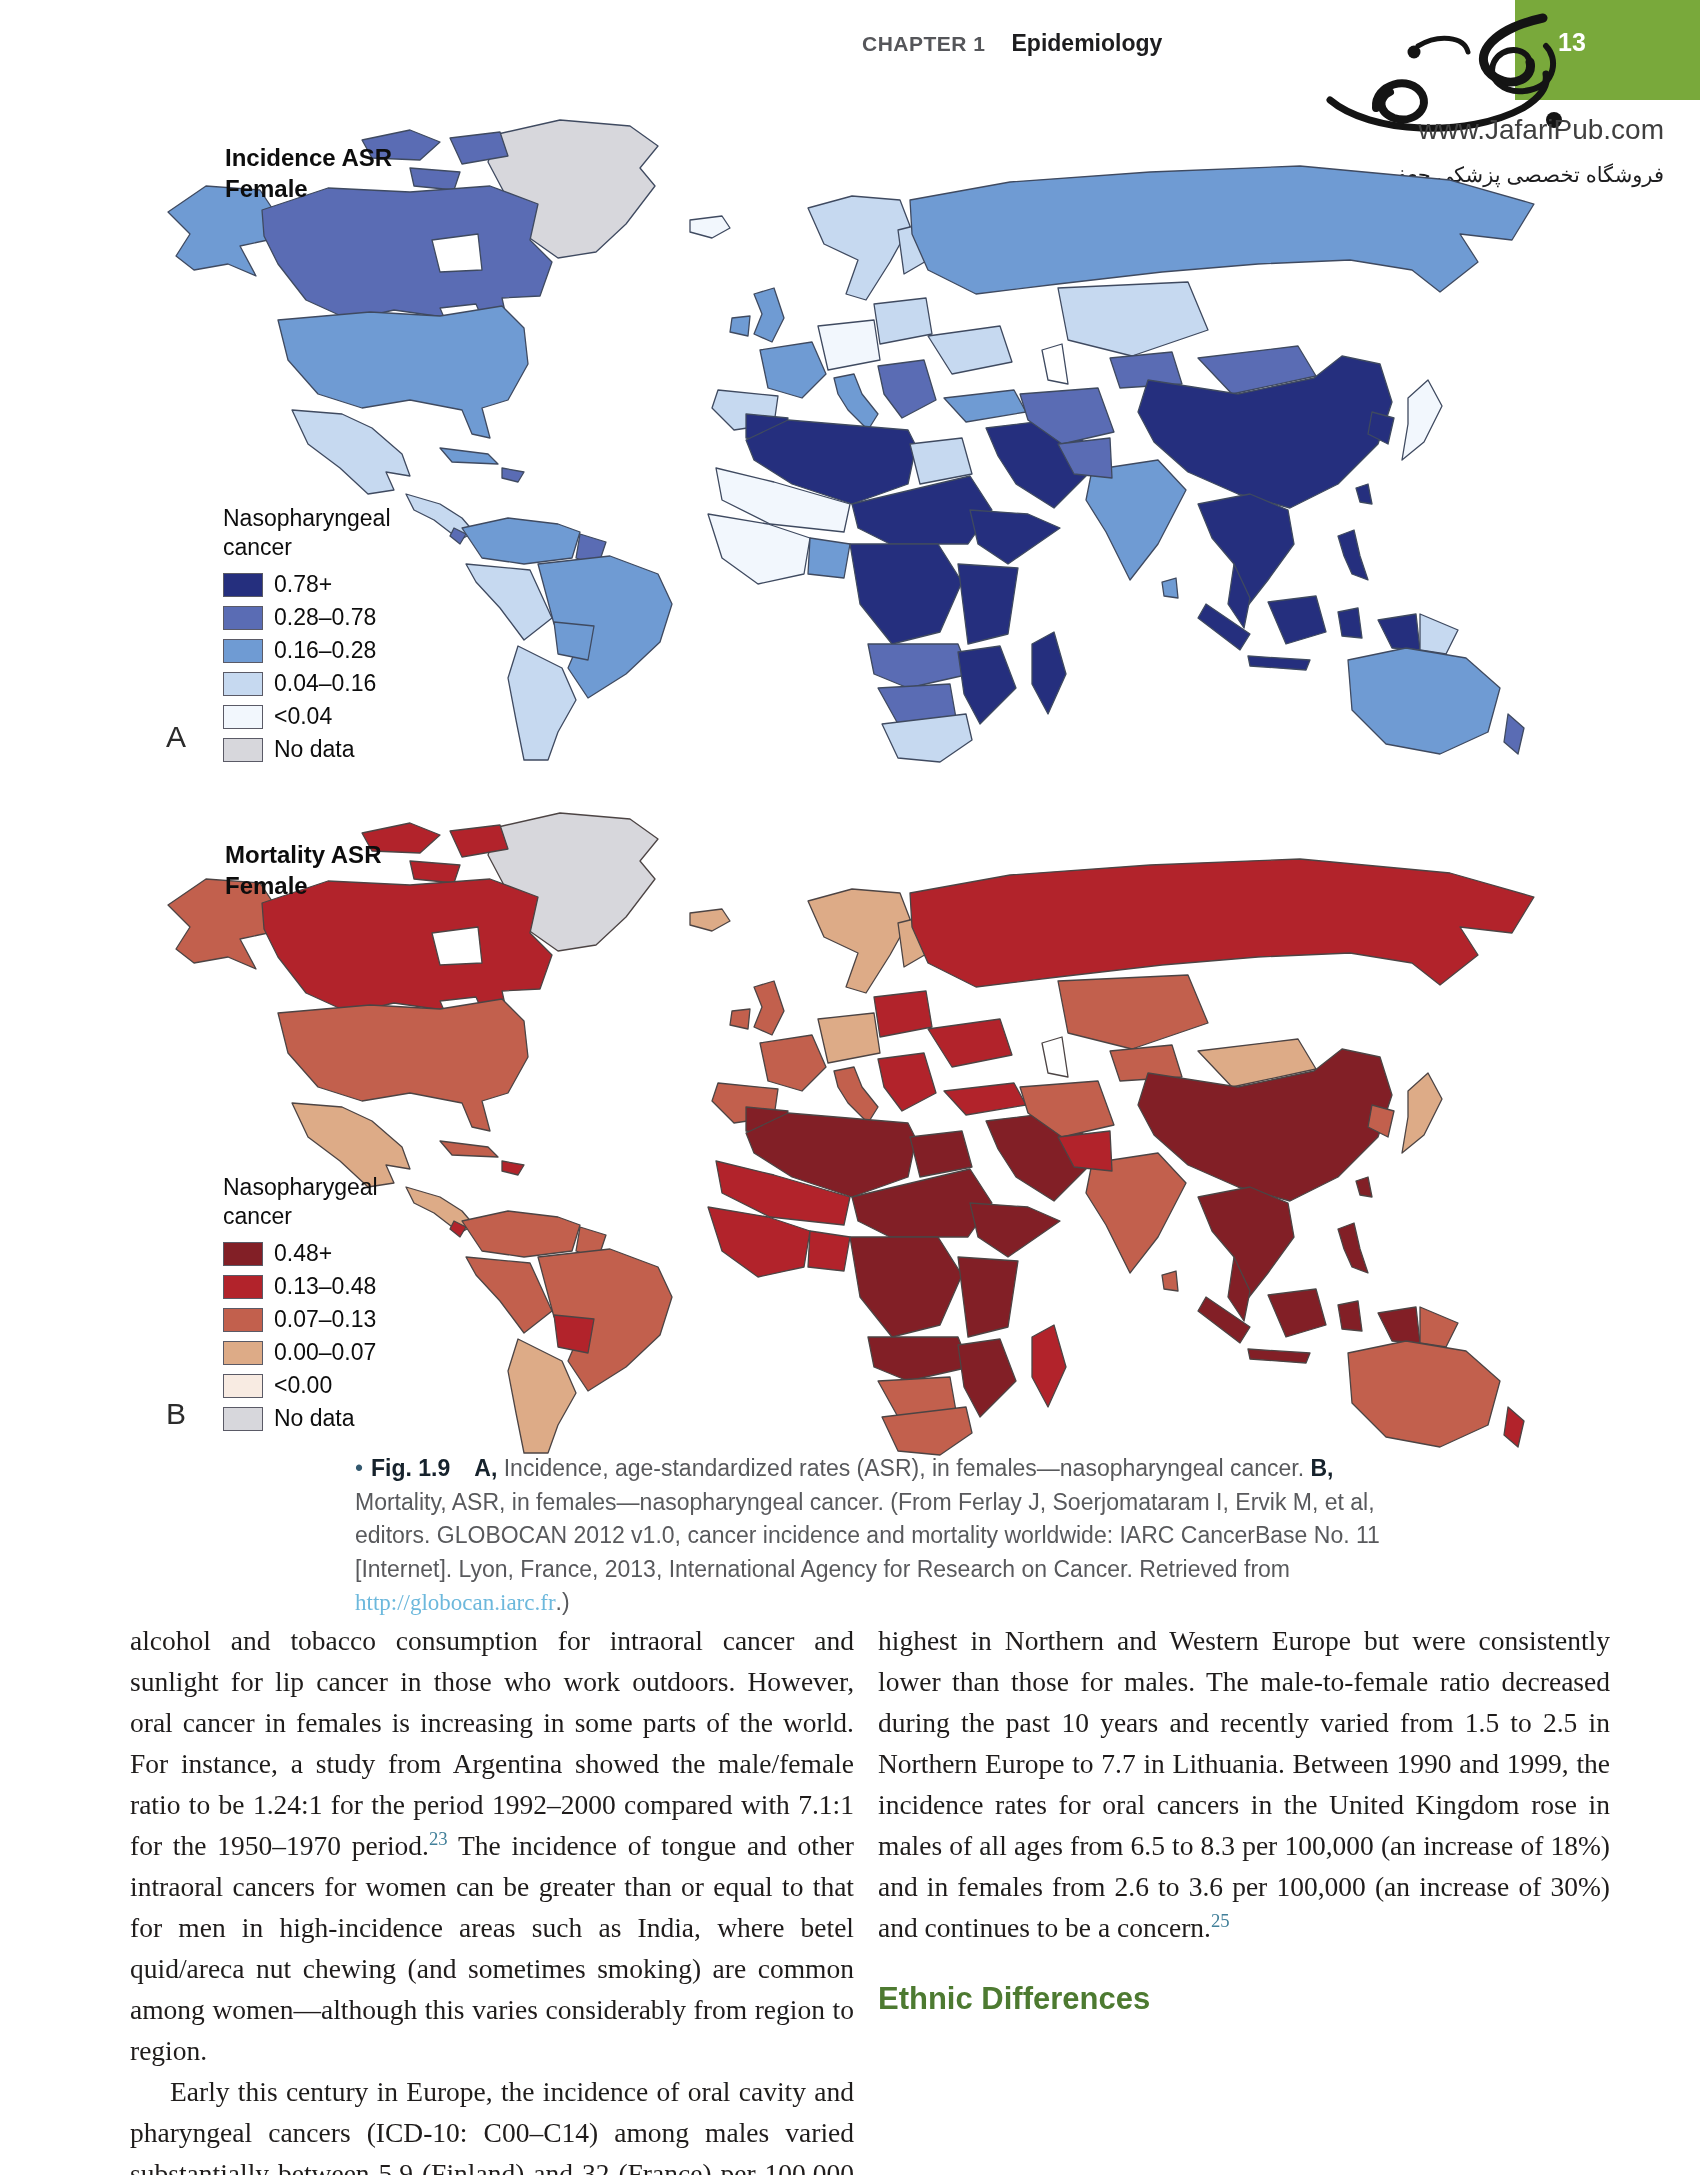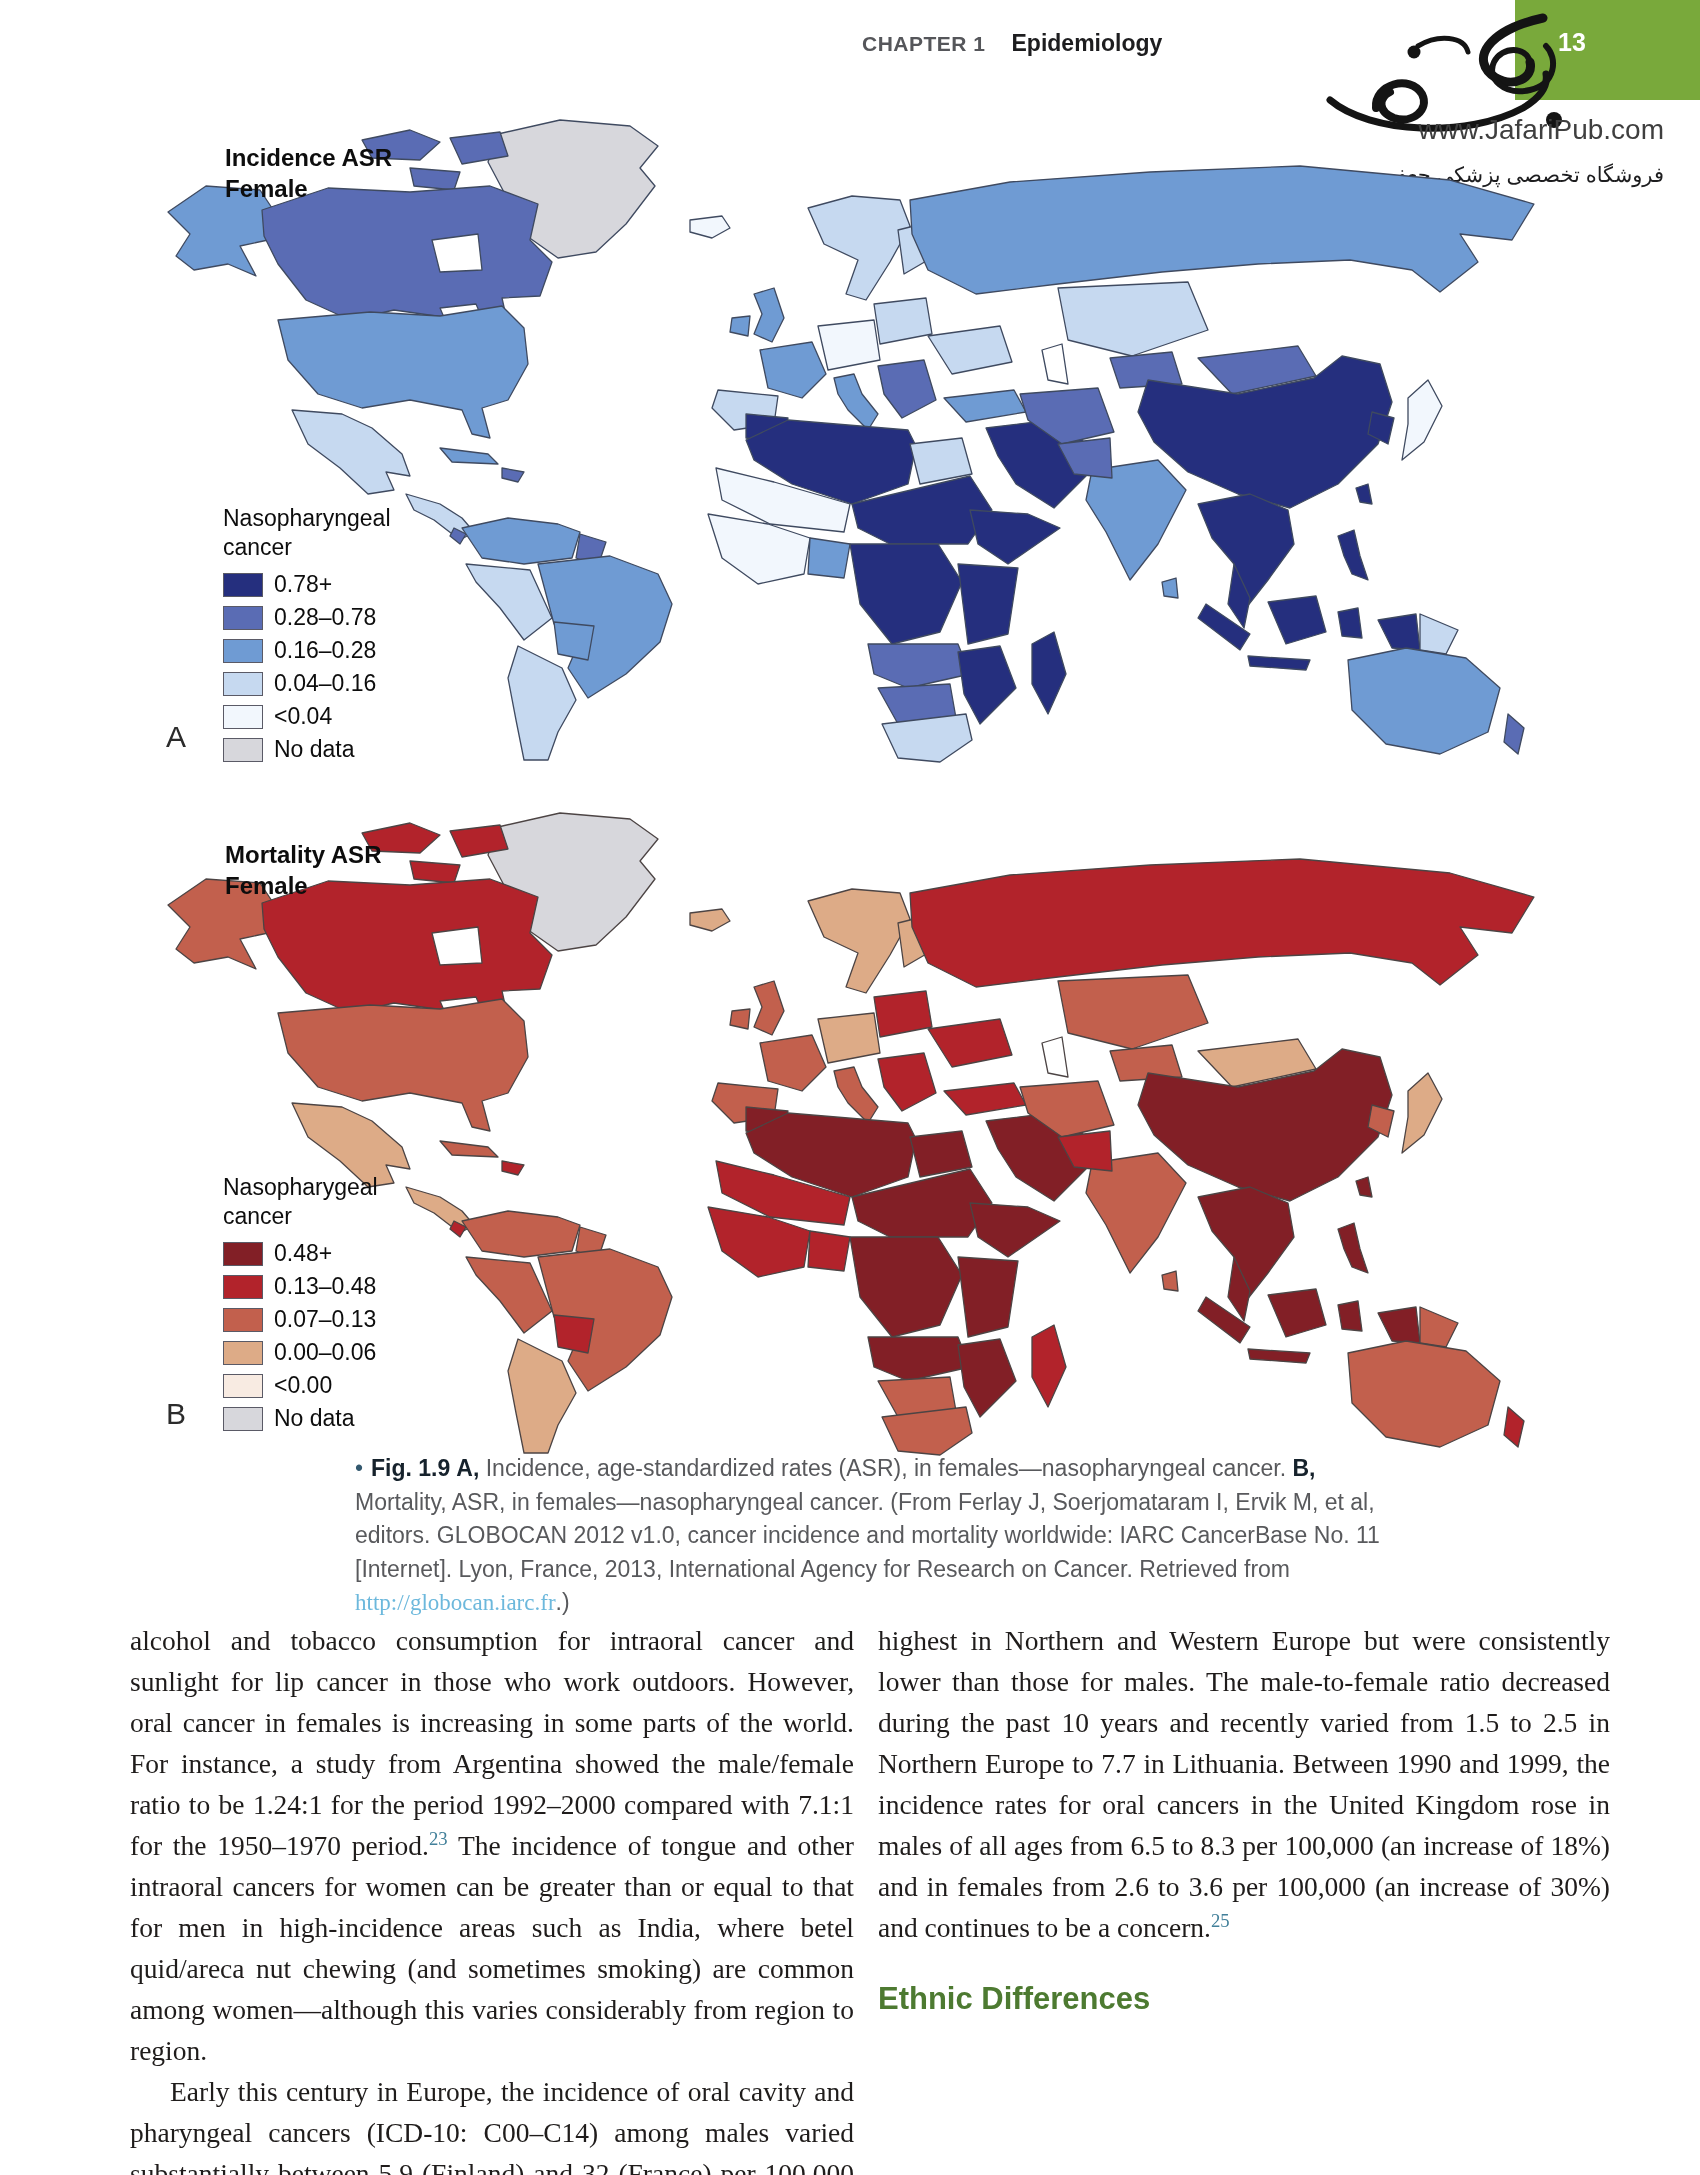--- a/index.html
+++ b/index.html
@@ -34,21 +34,21 @@
   .legend-swatch{width:40px;height:24px;border:1.5px solid #5a5a66;margin-right:11px;flex:none;box-sizing:border-box;}
   .legend-label{font-size:23px;color:#0d0d0d;}
   .panel-label{left:56px;font-size:30px;color:#2b2b2b;}
   #map-a-block .panel-label{top:608px;}
   #map-b-block .panel-label{top:592px;}
   .map-svg{left:0;top:0;}
 
   
   .caption{left:355px;top:1452px;width:1032px;font-size:23px;line-height:33.5px;color:#58595c;text-align:left;}
   .caption .bullet{color:#33586e;margin-right:8px;}
-  .caption .figlabel{font-weight:bold;color:#16222c;margin-right:6px;text-align:right;}
+  .caption .figlabel{font-weight:bold;color:#16222c;margin-right:24px;text-align:right;}
   .caption b{color:#16222c;}
   .caption a{color:var(--link-blue,#6cb8dc);text-decoration:none;font-family:Liberation Serif, serif;}
 
   
   .columns{left:130px;top:1620px;width:1480px;display:flex;gap:24px;}
   .col{font-family:"Liberation Serif",serif;font-size:27.5px;line-height:41px;color:#1f1c1b;text-align:justify;}
   .col-left{width:724px;}
   .col-right{width:732px;}
   .col p{margin:0;}
   .col p.indent{text-indent:40px;}
@@ -281,21 +281,21 @@
       <div class="legend-row">
         <span class="legend-swatch" style="background: rgb(178, 35, 43);"></span>
         <span class="legend-label">0.13–0.48</span>
       </div>
       <div class="legend-row">
         <span class="legend-swatch" style="background: rgb(194, 96, 77);"></span>
         <span class="legend-label">0.07–0.13</span>
       </div>
       <div class="legend-row">
         <span class="legend-swatch" style="background: rgb(221, 171, 135);"></span>
-        <span class="legend-label">0.00–0.06</span>
+        <span class="legend-label">0.00–0.07</span>
       </div>
       <div class="legend-row">
         <span class="legend-swatch" style="background: rgb(248, 235, 226);"></span>
         <span class="legend-label">&lt;0.00</span>
       </div>
       <div class="legend-row">
         <span class="legend-swatch" style="background: rgb(215, 215, 220);"></span>
         <span class="legend-label">No data</span>
       </div>
     </div>

